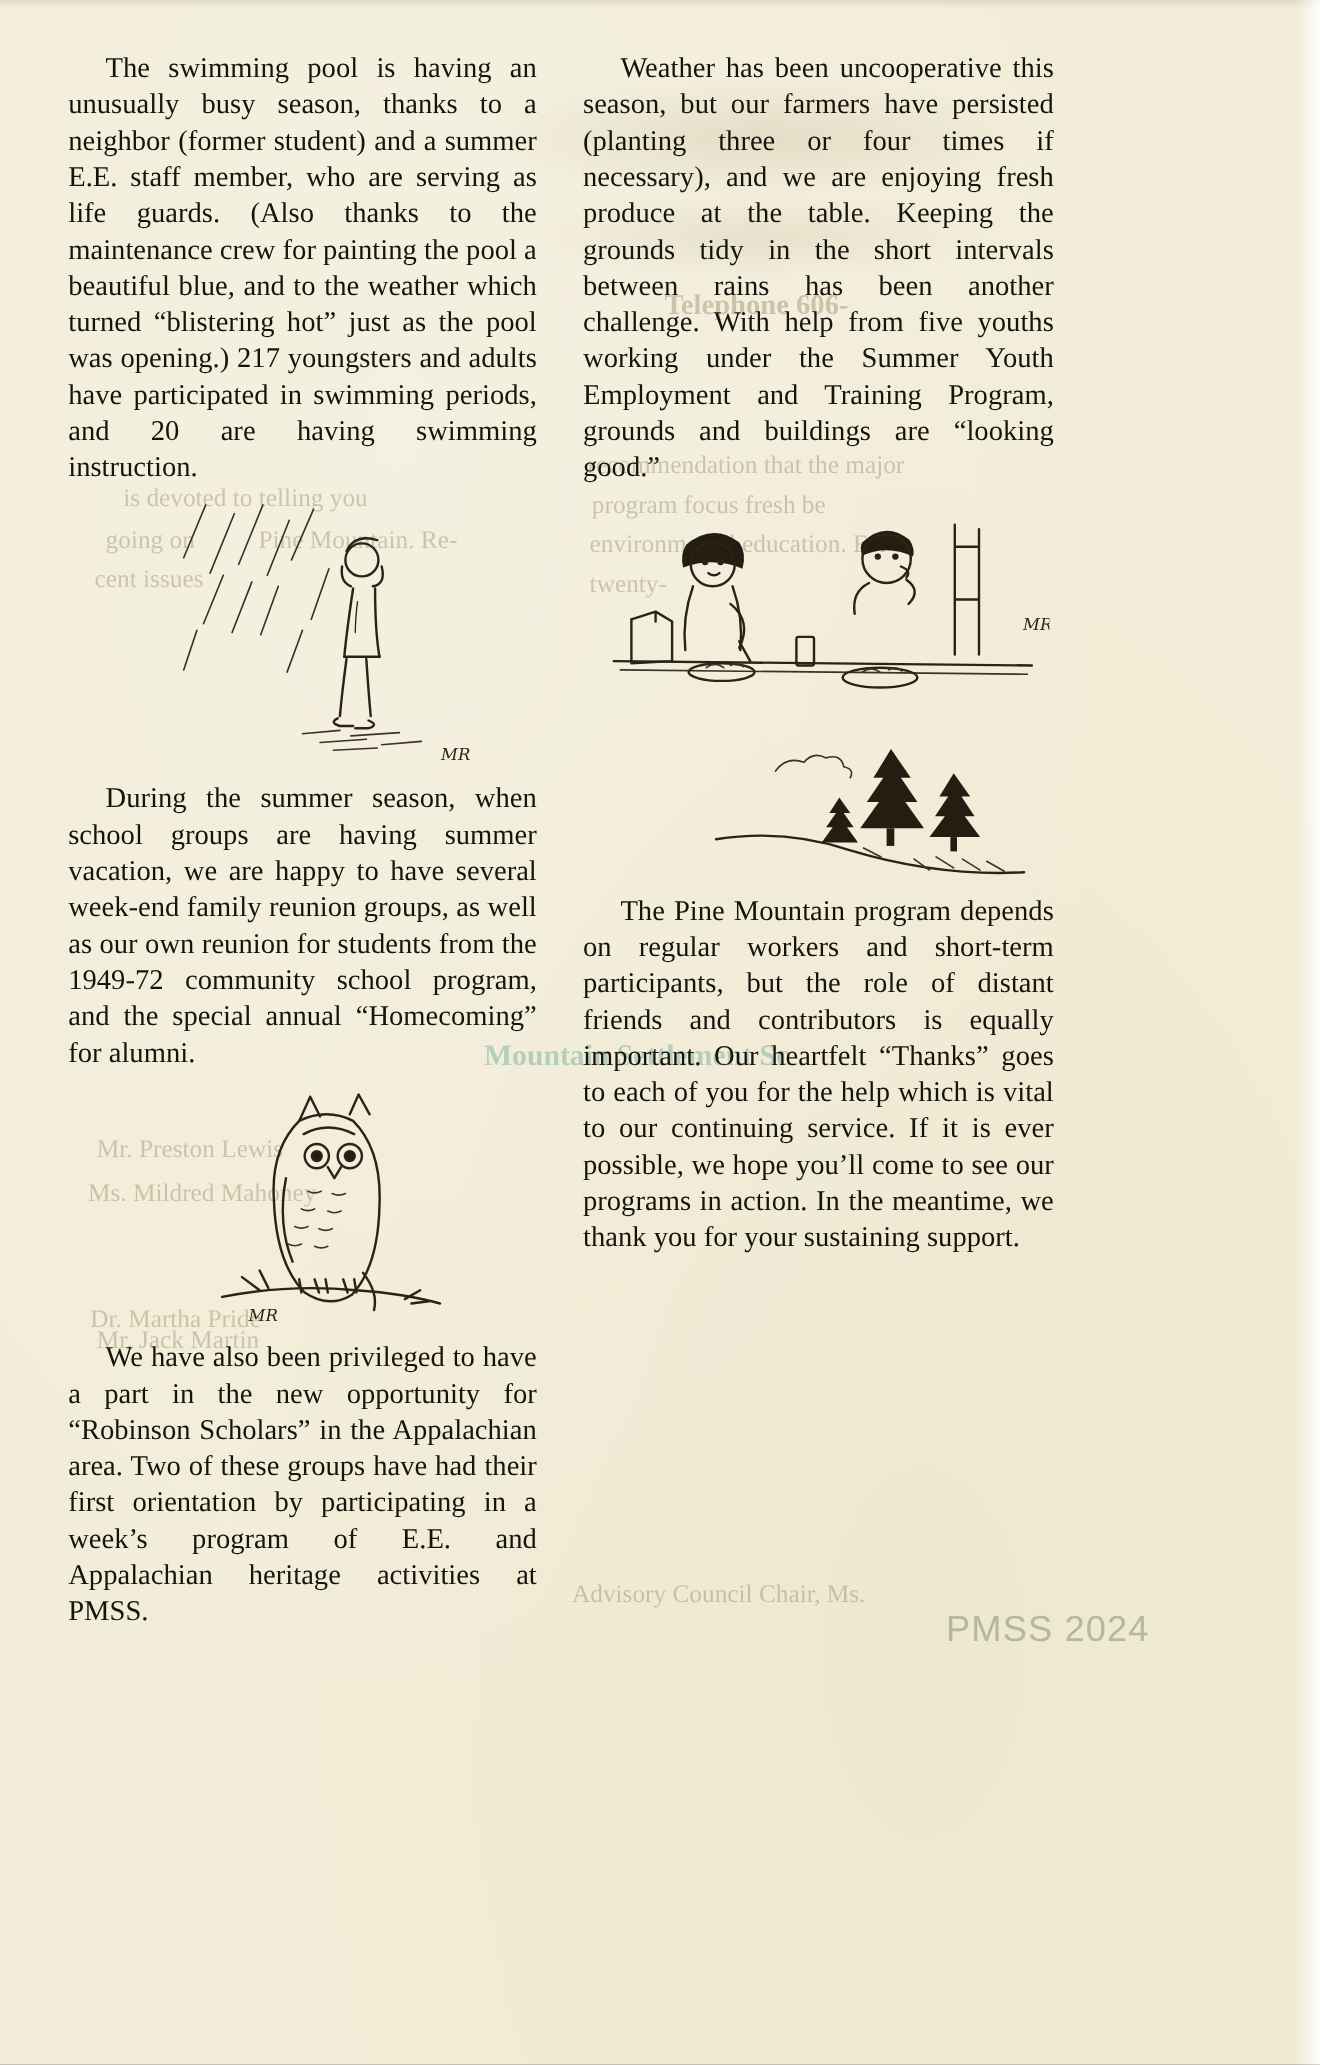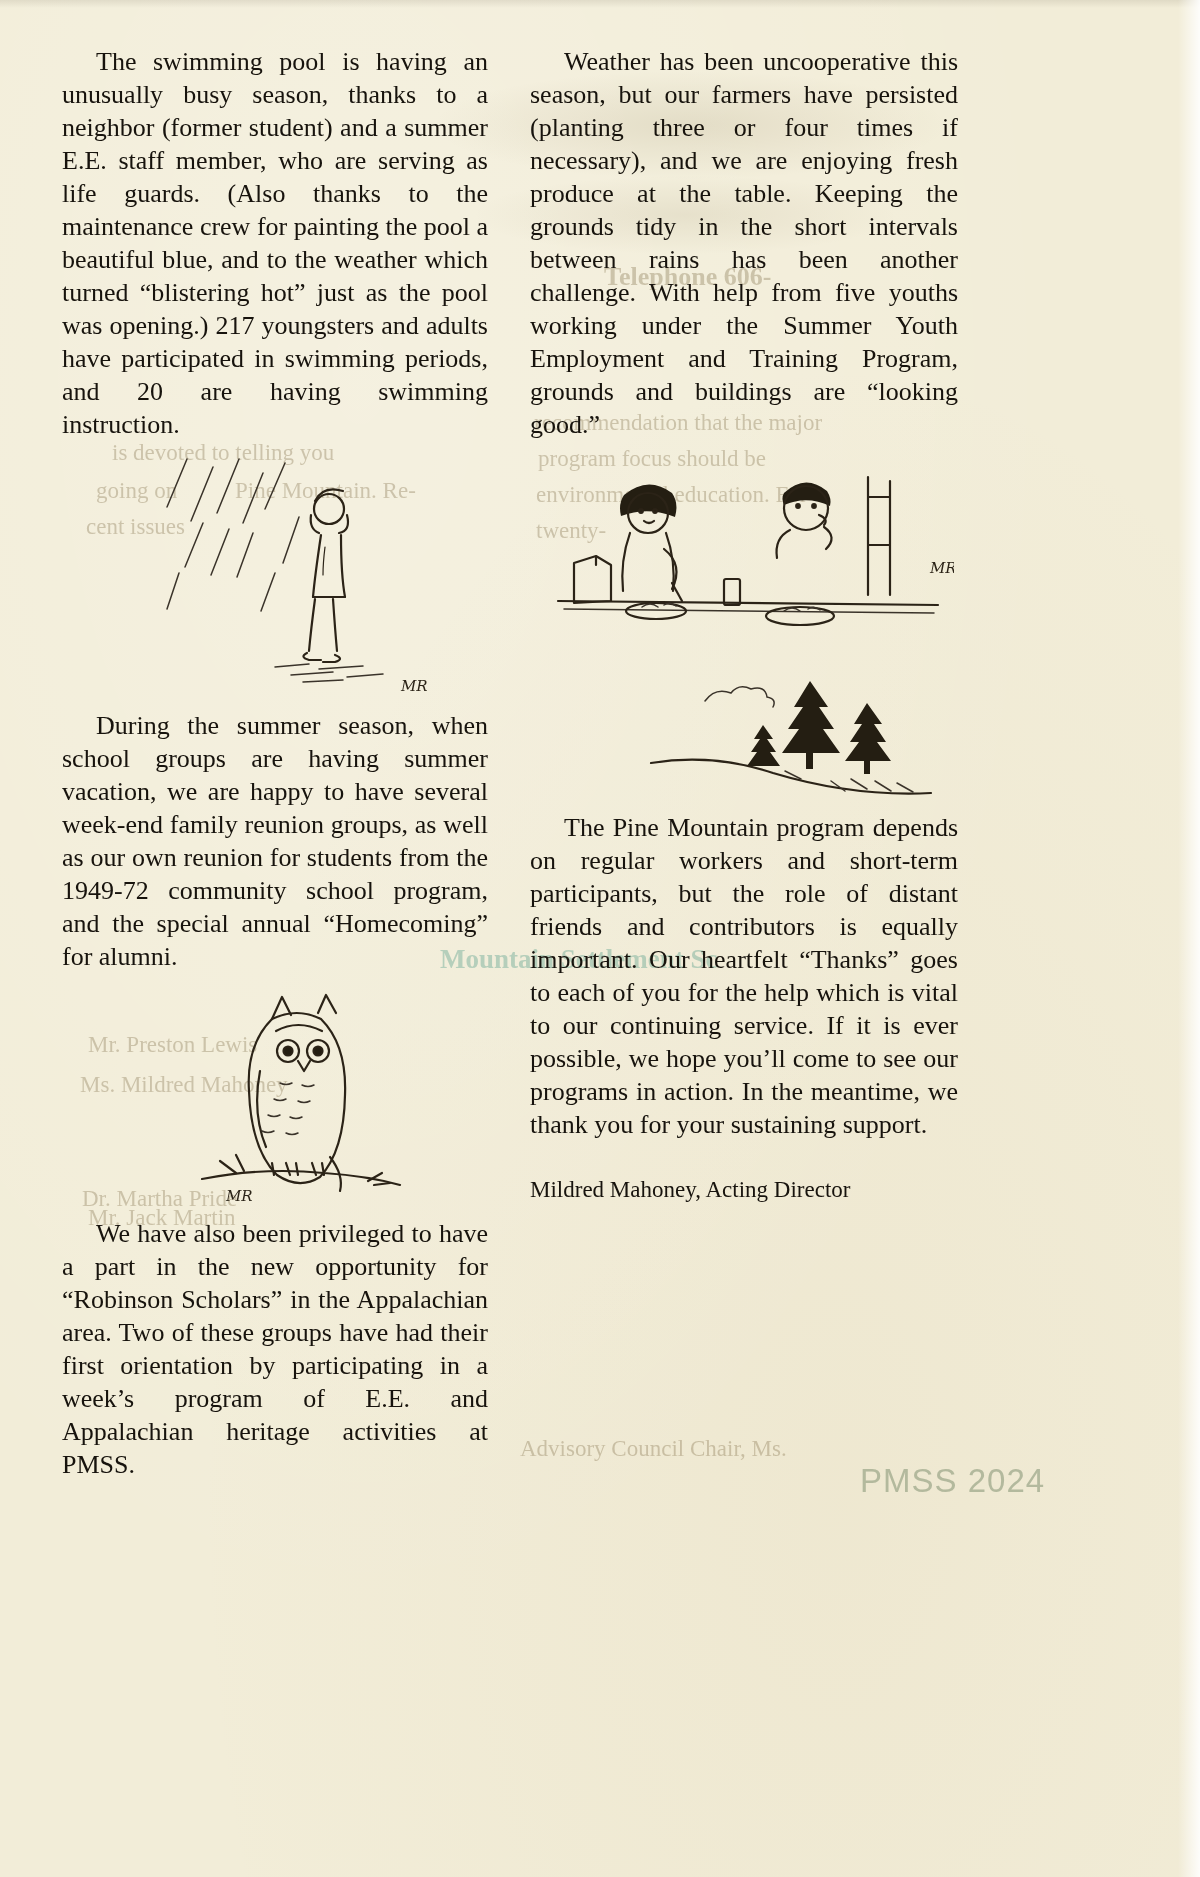--- a/index.html
+++ b/index.html
@@ -71,21 +71,21 @@
 
   <div class="ghost-layer">
     <div class="ghost-blob blob1"></div>
     <div class="ghost-blob blob2"></div>
     <span class="ghost big" style="left:604px;top:262px;">Telephone 606-</span>
     <span class="ghost" style="left:112px;top:440px;">is devoted to telling you</span>
     <span class="ghost" style="left:96px;top:478px;">going on</span>
     <span class="ghost" style="left:235px;top:478px;">Pine Mountain. Re-</span>
     <span class="ghost" style="left:86px;top:514px;">cent issues</span>
     <span class="ghost" style="left:534px;top:410px;">recommendation that the major</span>
-    <span class="ghost" style="left:538px;top:446px;">program focus should be</span>
+    <span class="ghost" style="left:538px;top:446px;">program focus fresh be</span>
     <span class="ghost" style="left:536px;top:482px;">environmental education. For</span>
     <span class="ghost" style="left:536px;top:518px;">twenty-</span>
     <span class="ghost green" style="left:440px;top:944px;text-align:right;">Mountain Settlement Sc</span>
     <span class="ghost" style="left:88px;top:1032px;">Mr. Preston Lewis</span>
     <span class="ghost" style="left:80px;top:1072px;">Ms. Mildred Mahoney</span>
     <span class="ghost" style="left:88px;top:1205px;">Mr. Jack Martin</span>
     <span class="ghost" style="left:82px;top:1186px;">Dr. Martha Pride</span>
     <span class="ghost" style="left:520px;top:1436px;">Advisory Council Chair, Ms.</span>
   </div>
 
@@ -233,18 +233,17 @@
           <line x1="262" y1="116" x2="278" y2="125"></line>
           <line x1="196" y1="114" x2="210" y2="124"></line>
           <line x1="150" y1="104" x2="166" y2="112"></line>
         </g>
       </svg>
     </div>
 
     <p>The Pine Mountain program depends on regular workers and short-term participants, but the role of distant friends and contributors is equally important. Our heartfelt “Thanks” goes to each of you for the help which is vital to our continuing service. If it is ever possible, we hope you’ll come to see our programs in action. In the meantime, we thank you for your sustaining support.</p>
 
     <div class="closing">
-      <div>Mildred Mahoney, Acting Director</div>
     </div>
   </div>
 
   <div class="watermark">PMSS 2024</div>
 </div>
 
 </body></html>

